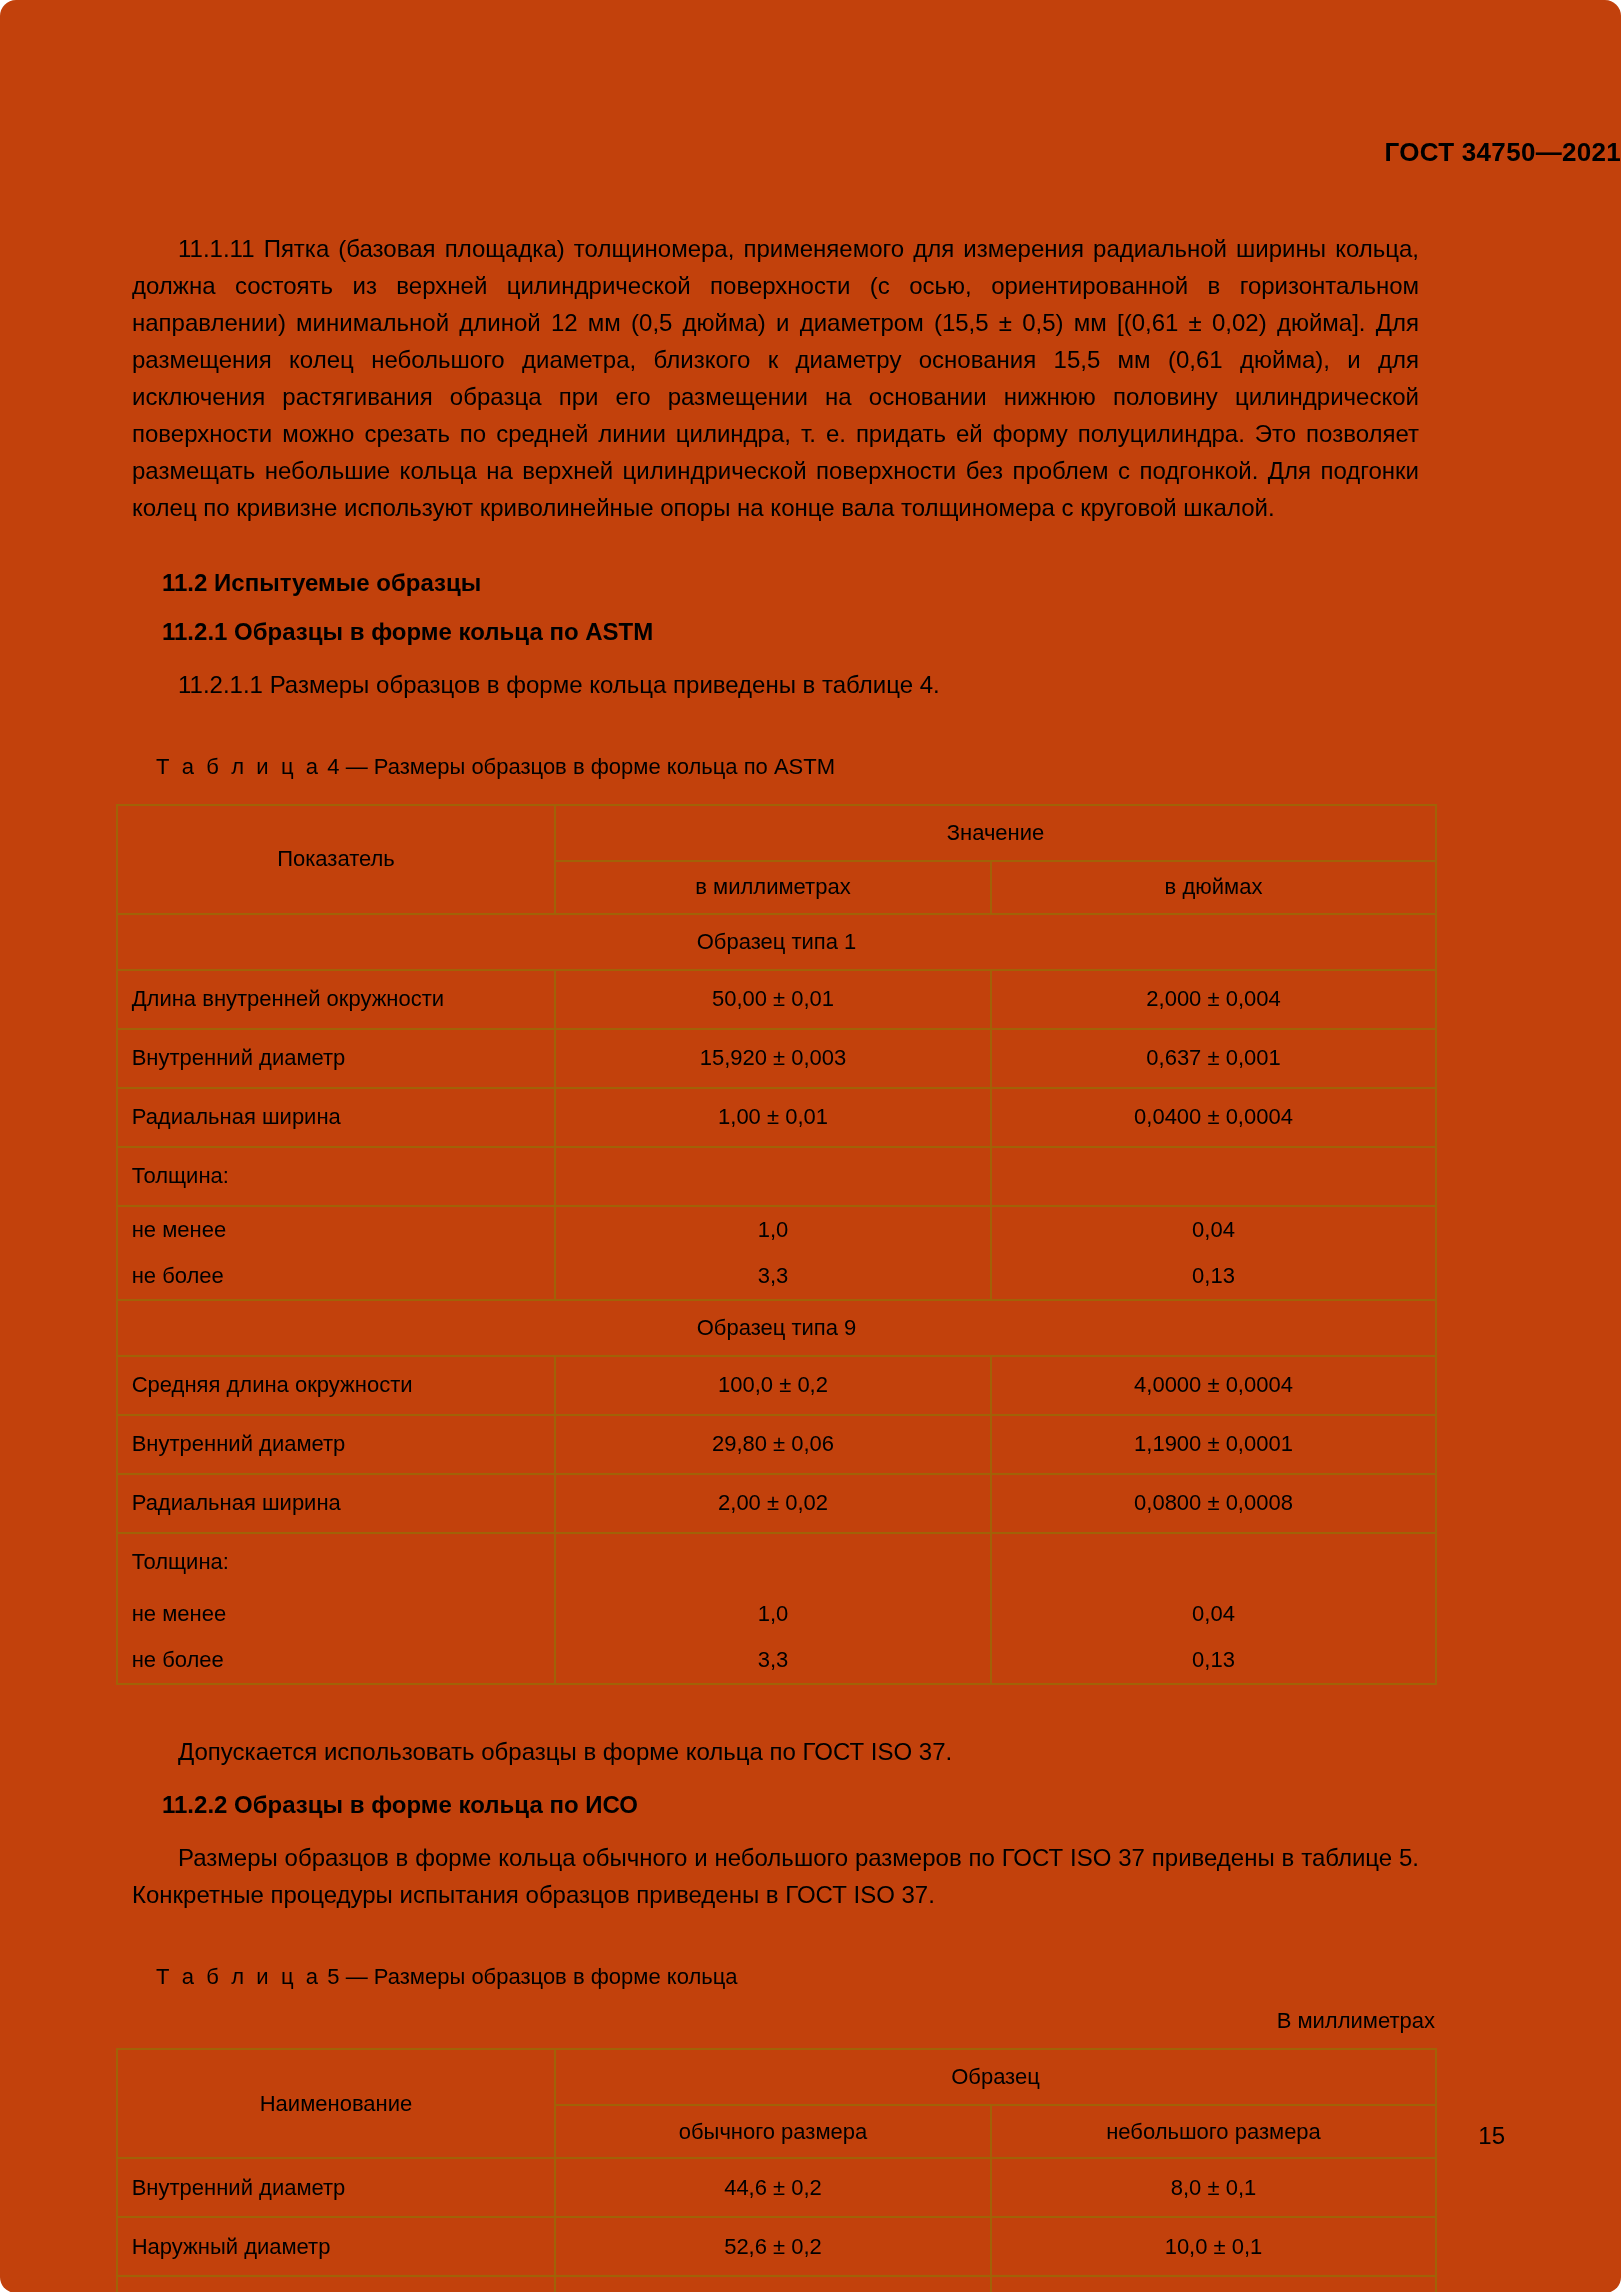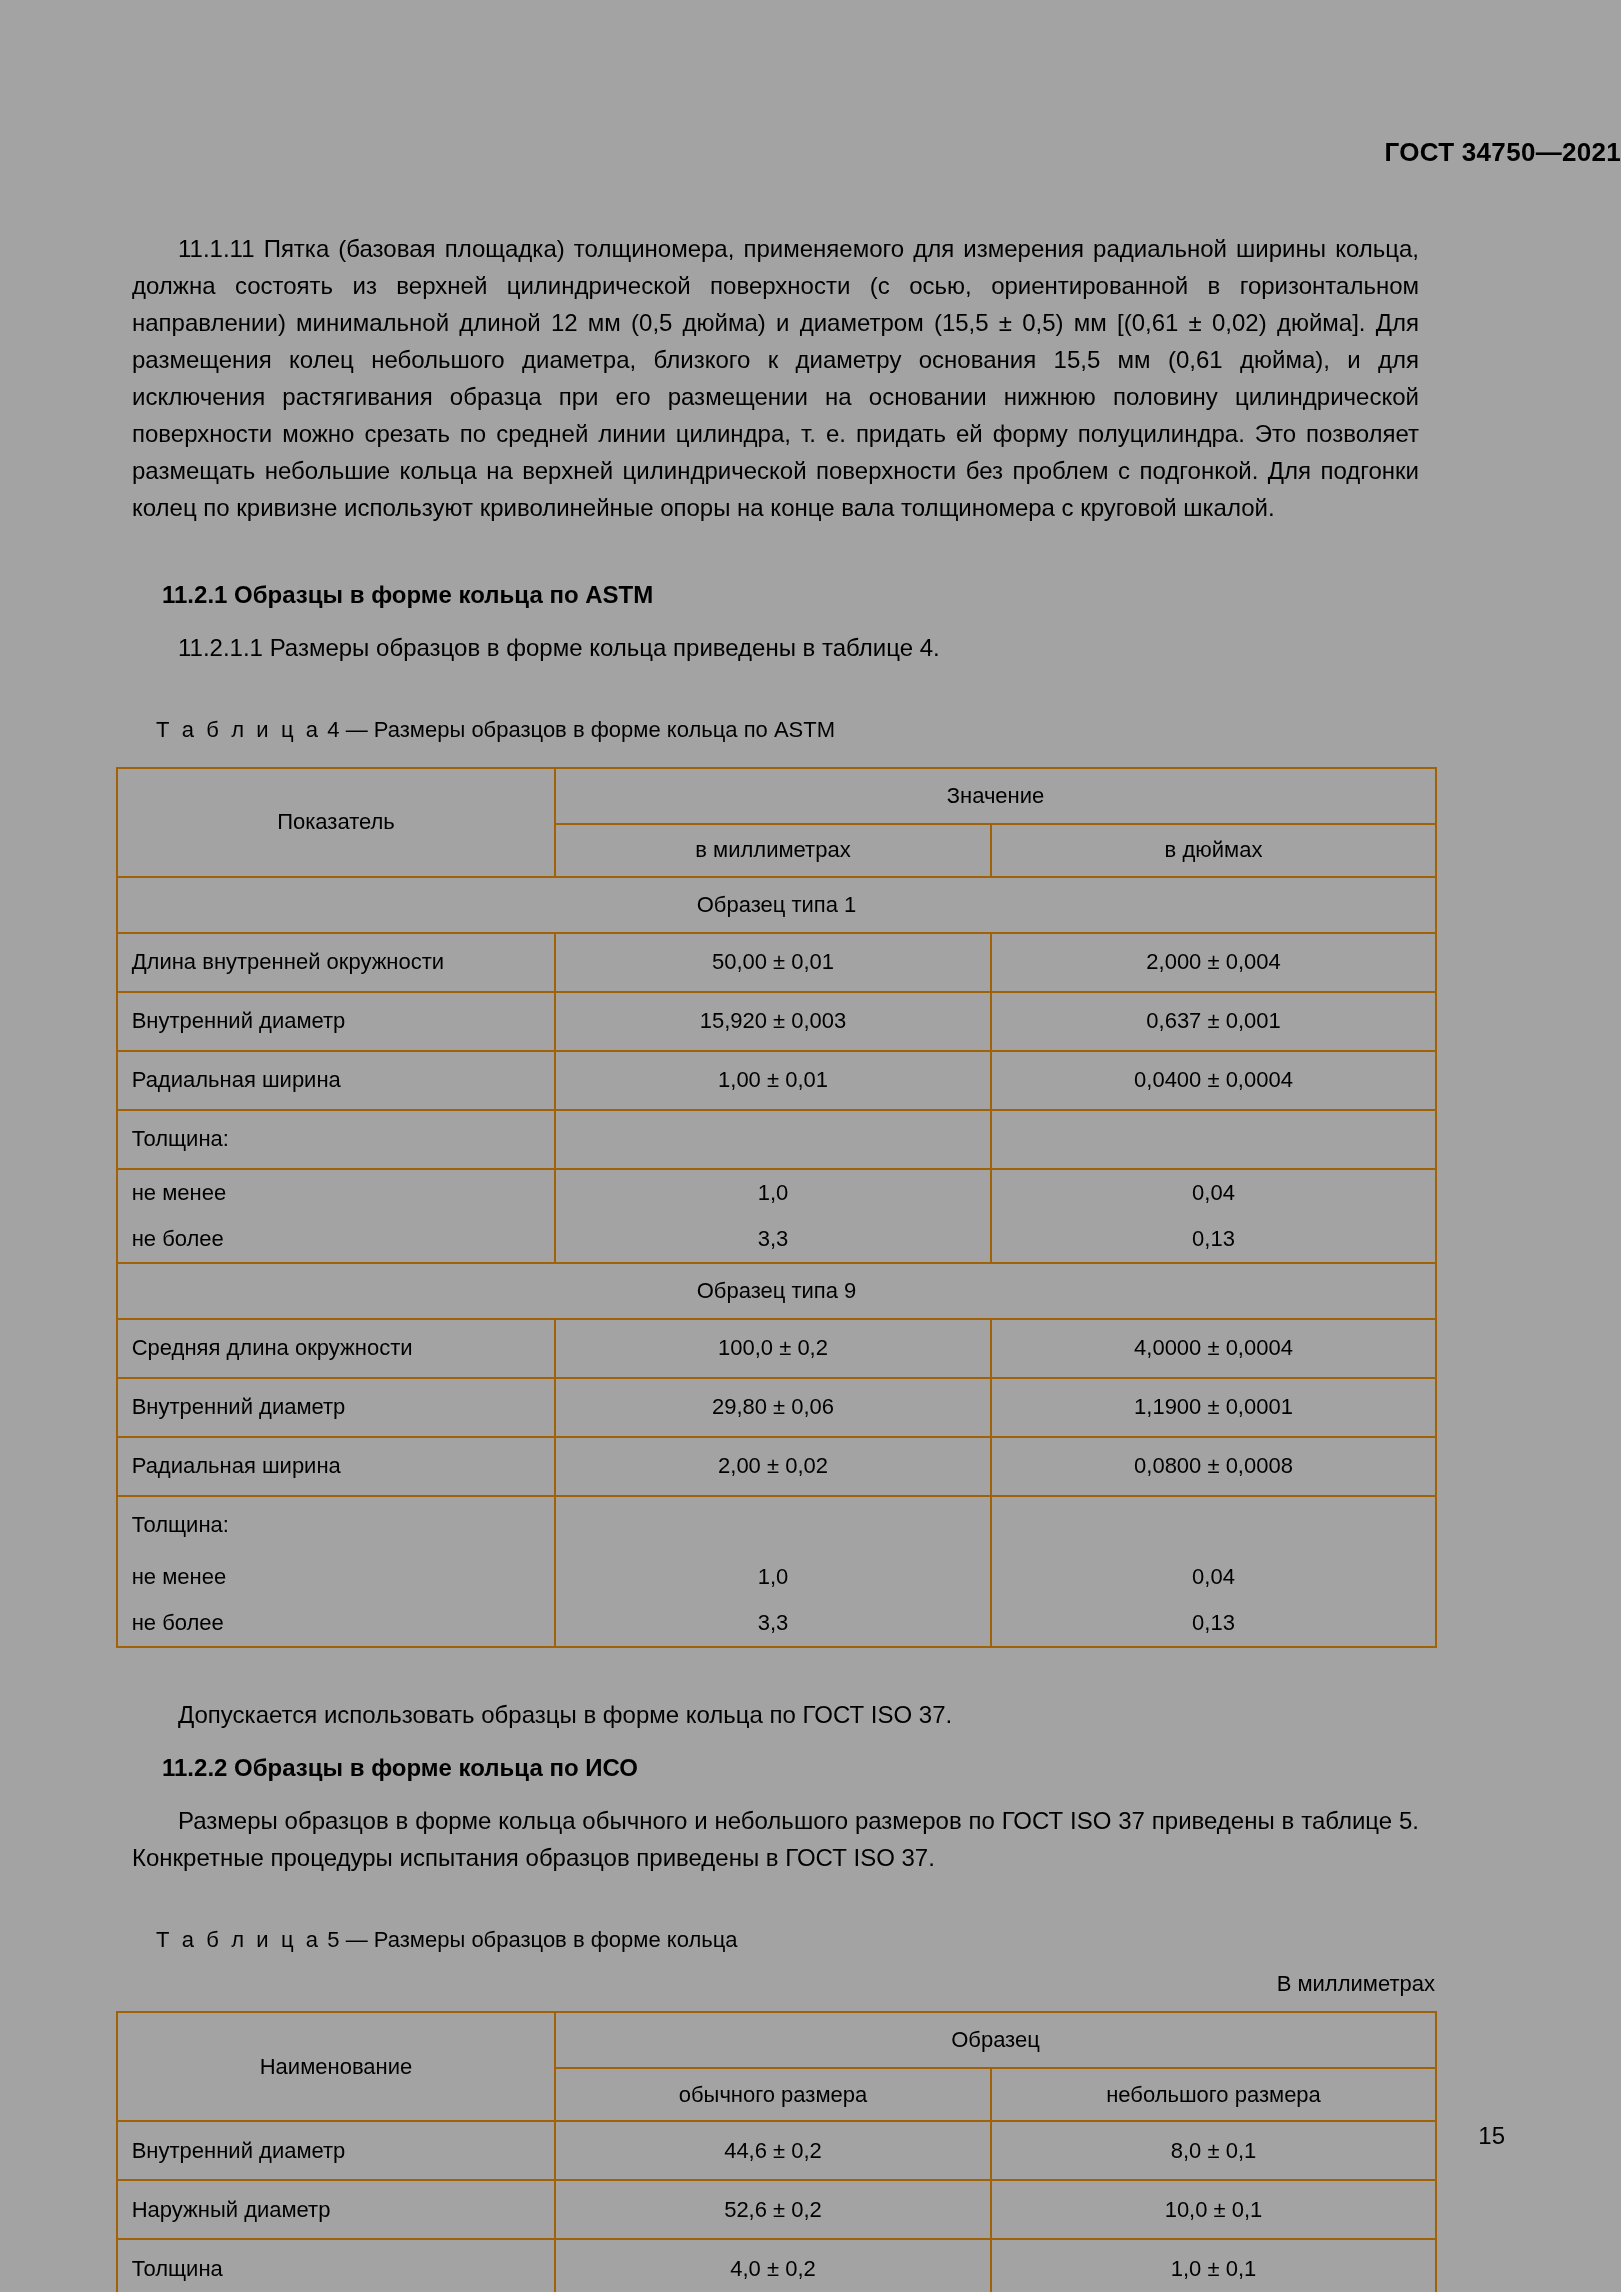--- a/index.html
+++ b/index.html
@@ -10,23 +10,24 @@
   }
   body {
     font-family: "Liberation Sans", sans-serif;
     color: #000000;
   }
   .page {
     position: relative;
     width: 1621px;
     height: 2293px;
     margin: 0 auto;
-    background: #a3a3a3;
+    background: #c2410c;
     box-sizing: border-box;
     overflow: hidden;
+    border-radius: 16px;
   }
   .content {
     position: absolute;
     left: 116px;
     top: 0;
     width: 1319px;
   }
 
   
   .doc-header {
@@ -129,20 +130,21 @@
 <div class="page">
 
   <div class="doc-header">ГОСТ 34750—2021</div>
 
   <div class="content" style="top:214px;">
 
     <p class="para indent">11.1.11 Пятка (базовая площадка) толщиномера, применяемого для измерения радиальной ширины кольца, должна состоять из верхней цилиндрической поверхности (с осью, ориентированной в горизонтальном направлении) минимальной длиной 12 мм (0,5 дюйма) и диаметром (15,5 ± 0,5) мм [(0,61 ± 0,02) дюйма]. Для размещения колец небольшого диаметра, близкого к диаметру основания 15,5 мм (0,61 дюйма), и для исключения растягивания образца при его размещении на основании нижнюю половину цилиндрической поверхности можно срезать по средней линии цилиндра, т. е. придать ей форму полуцилиндра. Это позволяет размещать небольшие кольца на верхней цилиндрической поверхности без проблем с подгонкой. Для подгонки колец по кривизне используют криволинейные опоры на конце вала толщиномера с круговой шкалой.</p>
 
     <div class="spacer-m"></div>
 
+    <p class="h-bold">11.2 Испытуемые образцы</p>
 
     <div class="spacer-s"></div>
 
     <p class="h-bold">11.2.1 Образцы в форме кольца по ASTM</p>
 
 
     <p class="para indent">11.2.1.1 Размеры образцов в форме кольца приведены в таблице 4.</p>
 
     <div class="spacer-l"></div>
 

